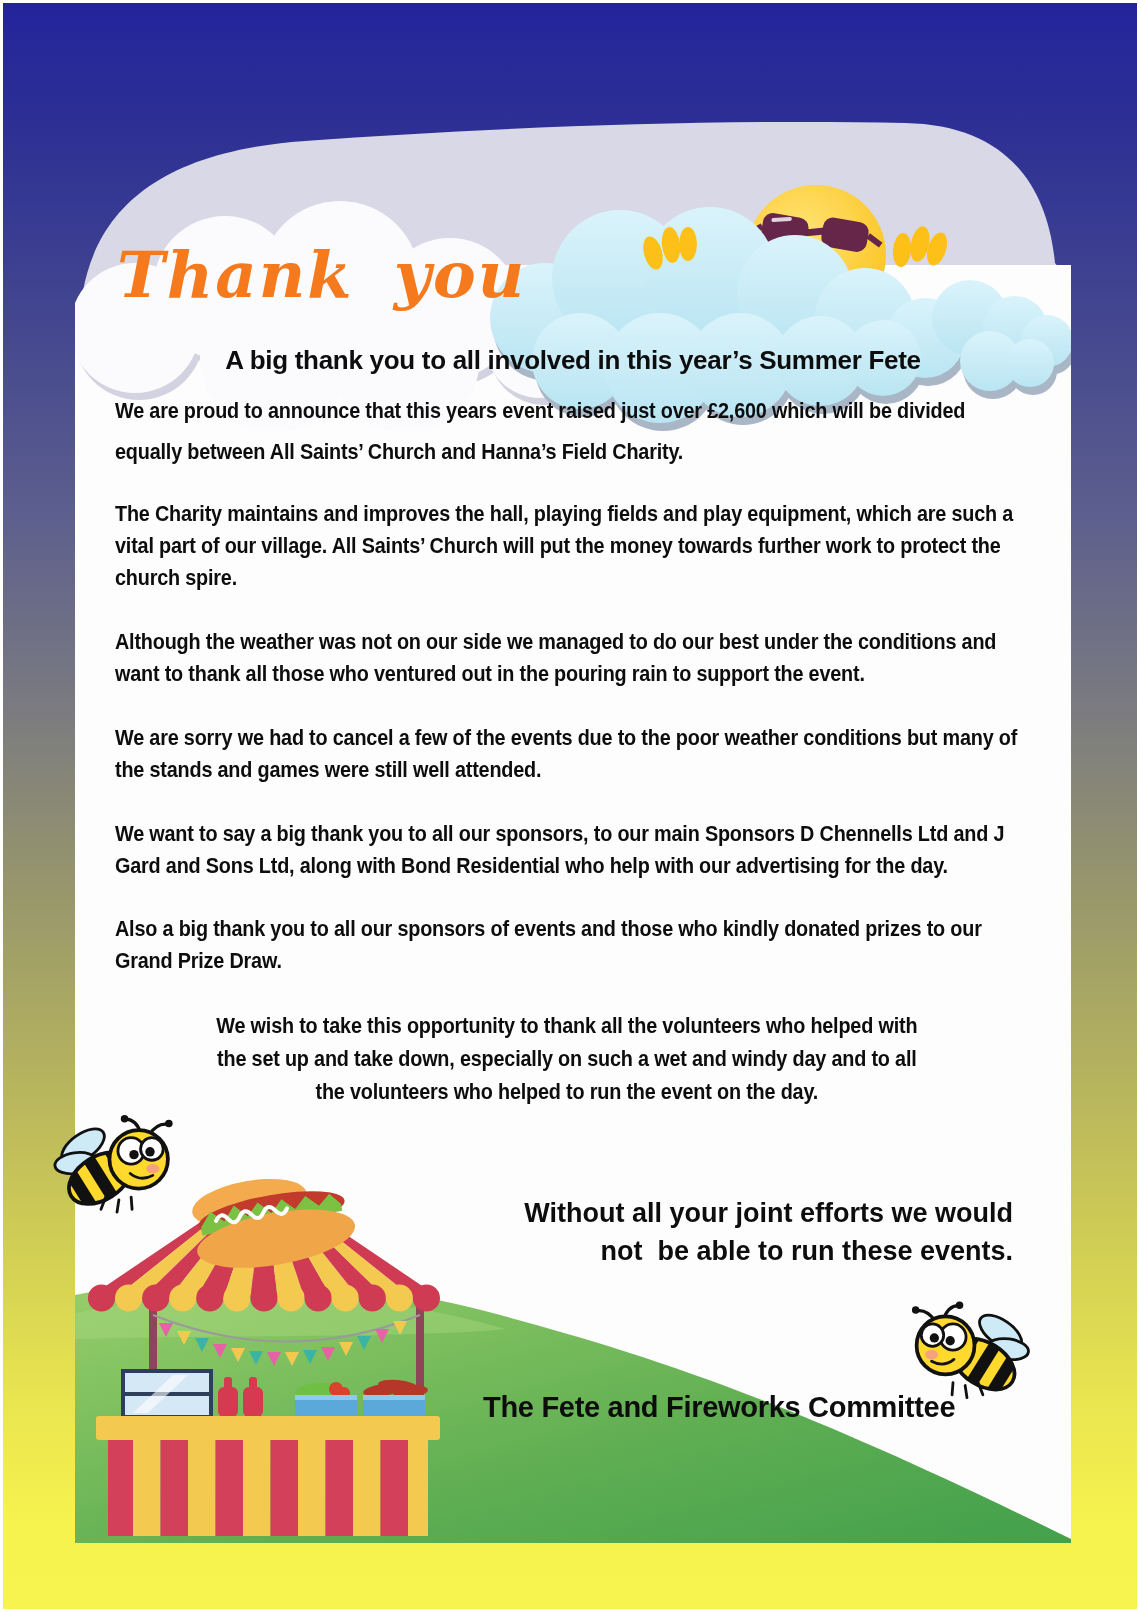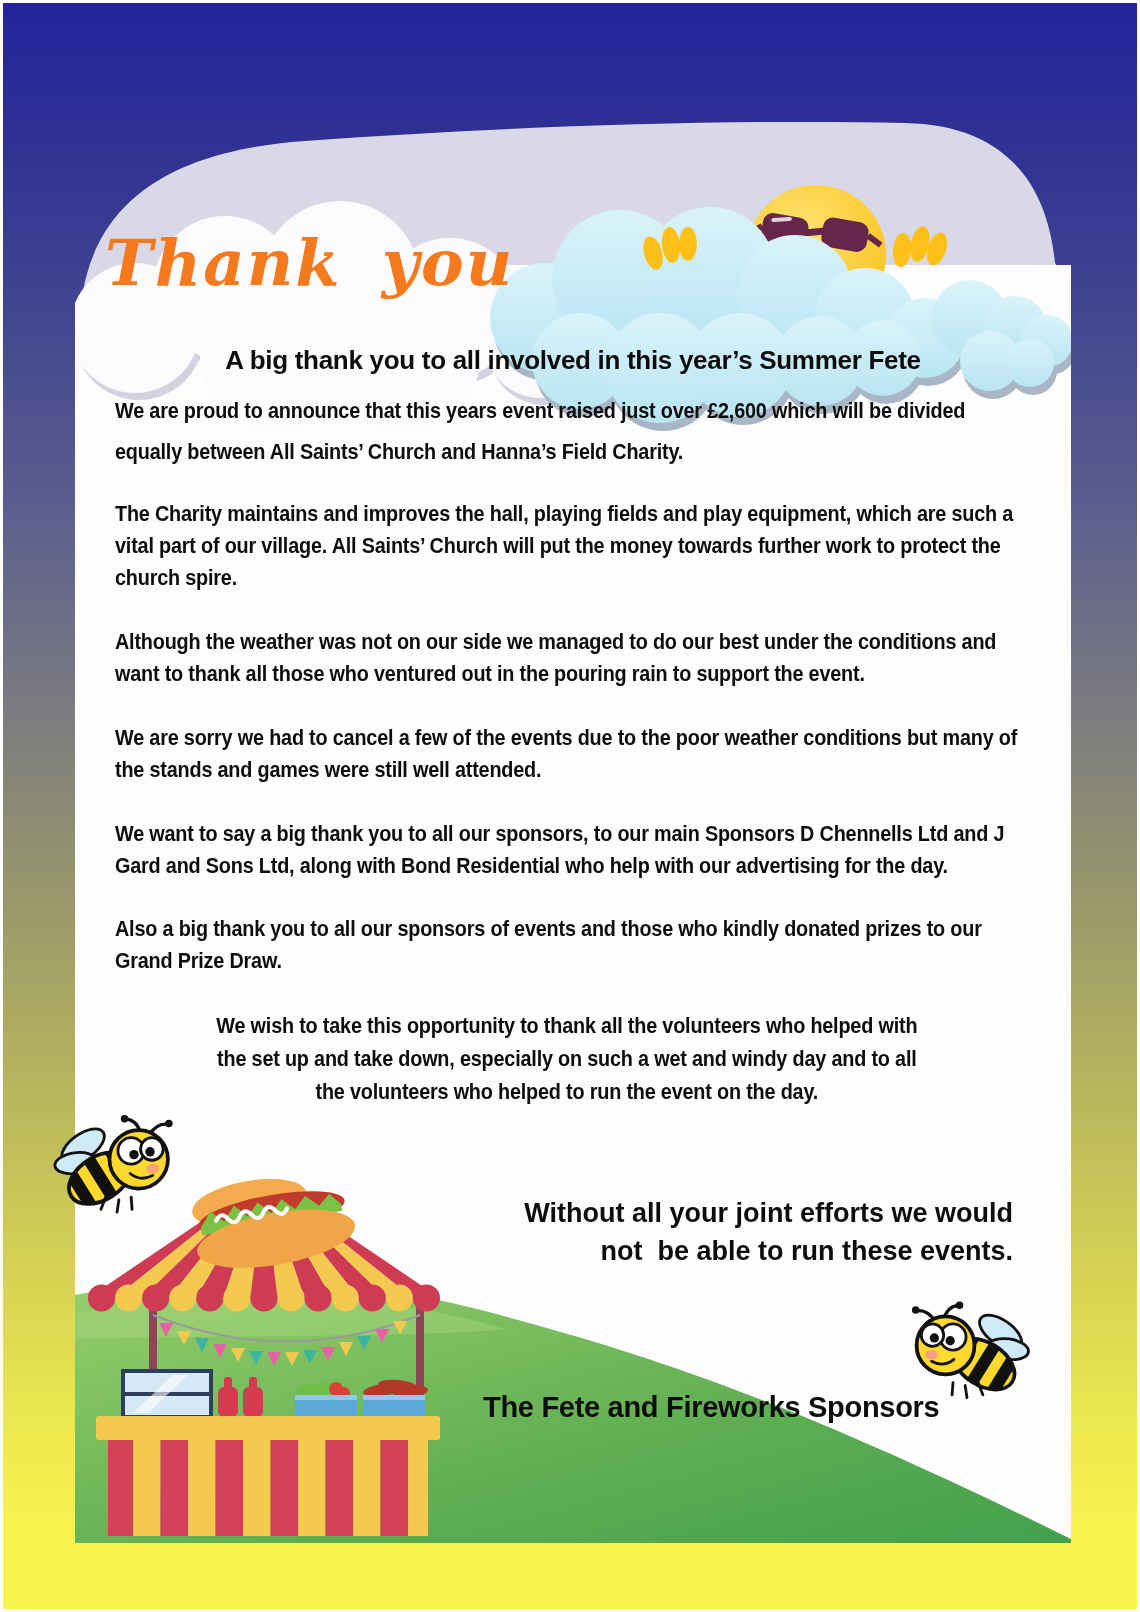--- a/index.html
+++ b/index.html
@@ -10,21 +10,21 @@
     background:linear-gradient(180deg,
       #23249b 0%, #2e3094 8%, #44478f 20%, #5d5f8e 32%, #7b7b80 44%,
       #97966c 55%, #b3b15e 66%, #d0cd55 77%, #e9e54f 87%, #f7f34e 95%, #f8f44f 100%);
   }
   .content{position:absolute;left:72px;top:110px;width:996px;height:1430px;}
   .white-body{position:absolute;left:0;top:318px;width:996px;height:1112px;background:#fdfdfe;}
   .header-art{position:absolute;left:0;top:0;width:996px;height:320px;display:block;}
   .hill-art{position:absolute;left:0;top:1130px;width:996px;height:300px;display:block;}
   .stall-art{position:absolute;left:3px;top:1050px;width:370px;height:380px;display:block;}
   .thank-you{
-    position:absolute;left:102px;top:222px;margin:0;z-index:9;
+    position:absolute;left:102px;top:222px;margin:12px;z-index:9;
     font-family:"DejaVu Serif",serif;font-style:italic;font-weight:bold;
     font-size:64px;color:#f5791d;letter-spacing:2px;word-spacing:16px;
   }
   .text-layer{position:absolute;inset:0;z-index:5;color:#0d0d0d;padding-left:8px;}
   .subtitle{
     position:absolute;top:232px;left:0;width:100%;margin:0;text-align:center;
     font-size:26px;font-weight:bold;letter-spacing:-0.3px;
   }
   .para-col{
     position:absolute;top:278px;left:40px;width:1004px;
@@ -298,21 +298,21 @@
         <p class="wide">We are proud to announce that this years event raised just over £2,600 which will be divided equally between All Saints’ Church and Hanna’s Field Charity.</p>
         <p>The Charity maintains and improves the hall, playing fields and play equipment, which are such a vital part of our village.  All Saints’ Church will put the money towards further work to protect the church spire.</p>
         <p>Although the weather was not on our side we managed to do our best under the conditions and want to thank all those who ventured out in the pouring rain to support the event.</p>
         <p>We are sorry we had to cancel a few of the events due to the poor weather conditions but many of the stands and games were still well attended.</p>
         <p>We want to say a big thank you to all our sponsors, to our main Sponsors D Chennells Ltd and J Gard and Sons Ltd, along with Bond Residential who help with our advertising for the day.</p>
         <p>Also a big thank you to all our sponsors of events and those who kindly donated prizes to our Grand Prize Draw.</p>
         <p class="centered">We wish to take this opportunity to thank all the volunteers who helped with the set up and take down, especially on such a wet and windy day and to all the volunteers who helped to run the event on the day.</p>
       </div>
       <p class="closing">Without all your joint efforts we would
 not  be able to run these events.</p>
-      <p class="signature">The Fete and Fireworks Sponsors</p>
+      <p class="signature">The Fete and Fireworks Committee</p>
     </div>
   </div>
 
   <h1 class="thank-you">Thank you</h1>
 
   <svg class="bee bee-left" viewBox="0 0 140 120">
     <use href="#bee-shape"></use>
   </svg>
   <svg class="bee bee-right" viewBox="0 0 140 120">
     <use href="#bee-shape" transform="translate(140,0) scale(-1,1)"></use>

